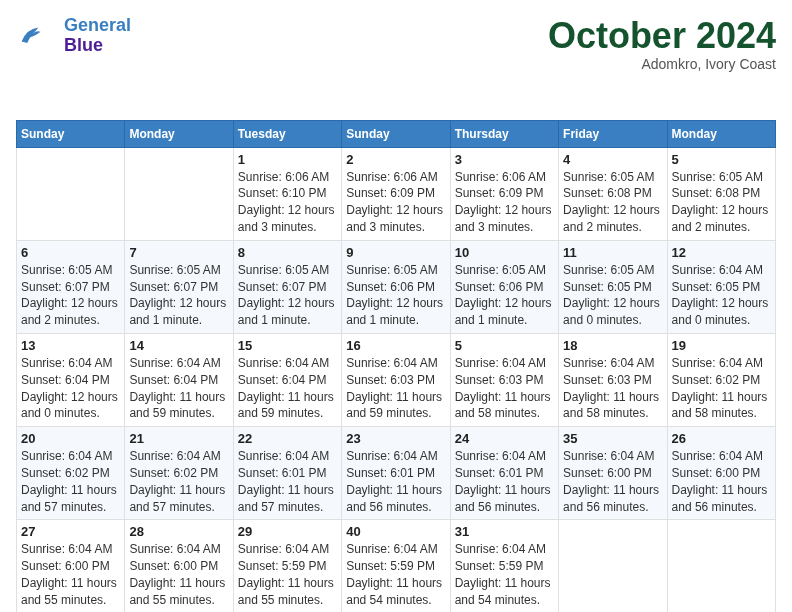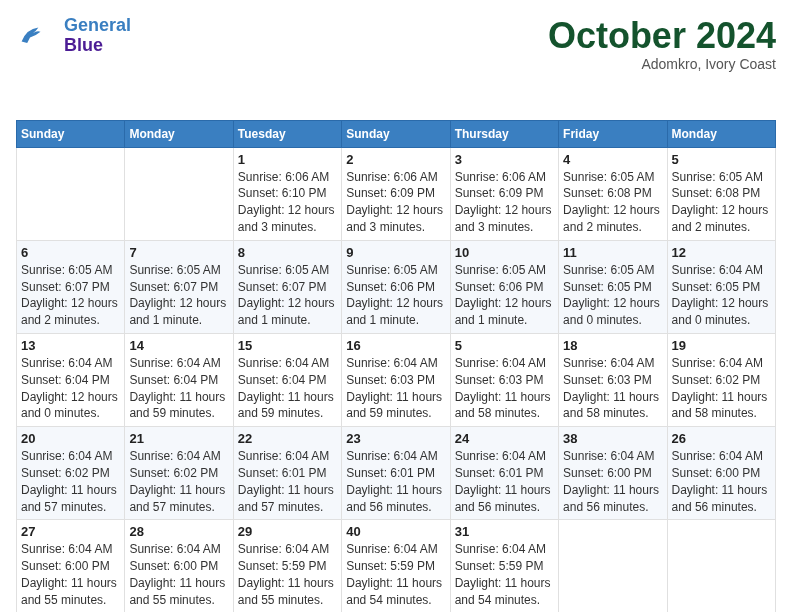--- a/index.html
+++ b/index.html
@@ -274,21 +274,21 @@
 Sunset: 6:01 PM
 Daylight: 11 hours and 56 minutes.</div>
         </td>
         <td>
           <span class="day-num">24</span>
           <div class="day-detail">Sunrise: 6:04 AM
 Sunset: 6:01 PM
 Daylight: 11 hours and 56 minutes.</div>
         </td>
         <td>
-          <span class="day-num">38</span>
+          <span class="day-num">35</span>
           <div class="day-detail">Sunrise: 6:04 AM
 Sunset: 6:00 PM
 Daylight: 11 hours and 56 minutes.</div>
         </td>
         <td>
           <span class="day-num">26</span>
           <div class="day-detail">Sunrise: 6:04 AM
 Sunset: 6:00 PM
 Daylight: 11 hours and 56 minutes.</div>
         </td>

